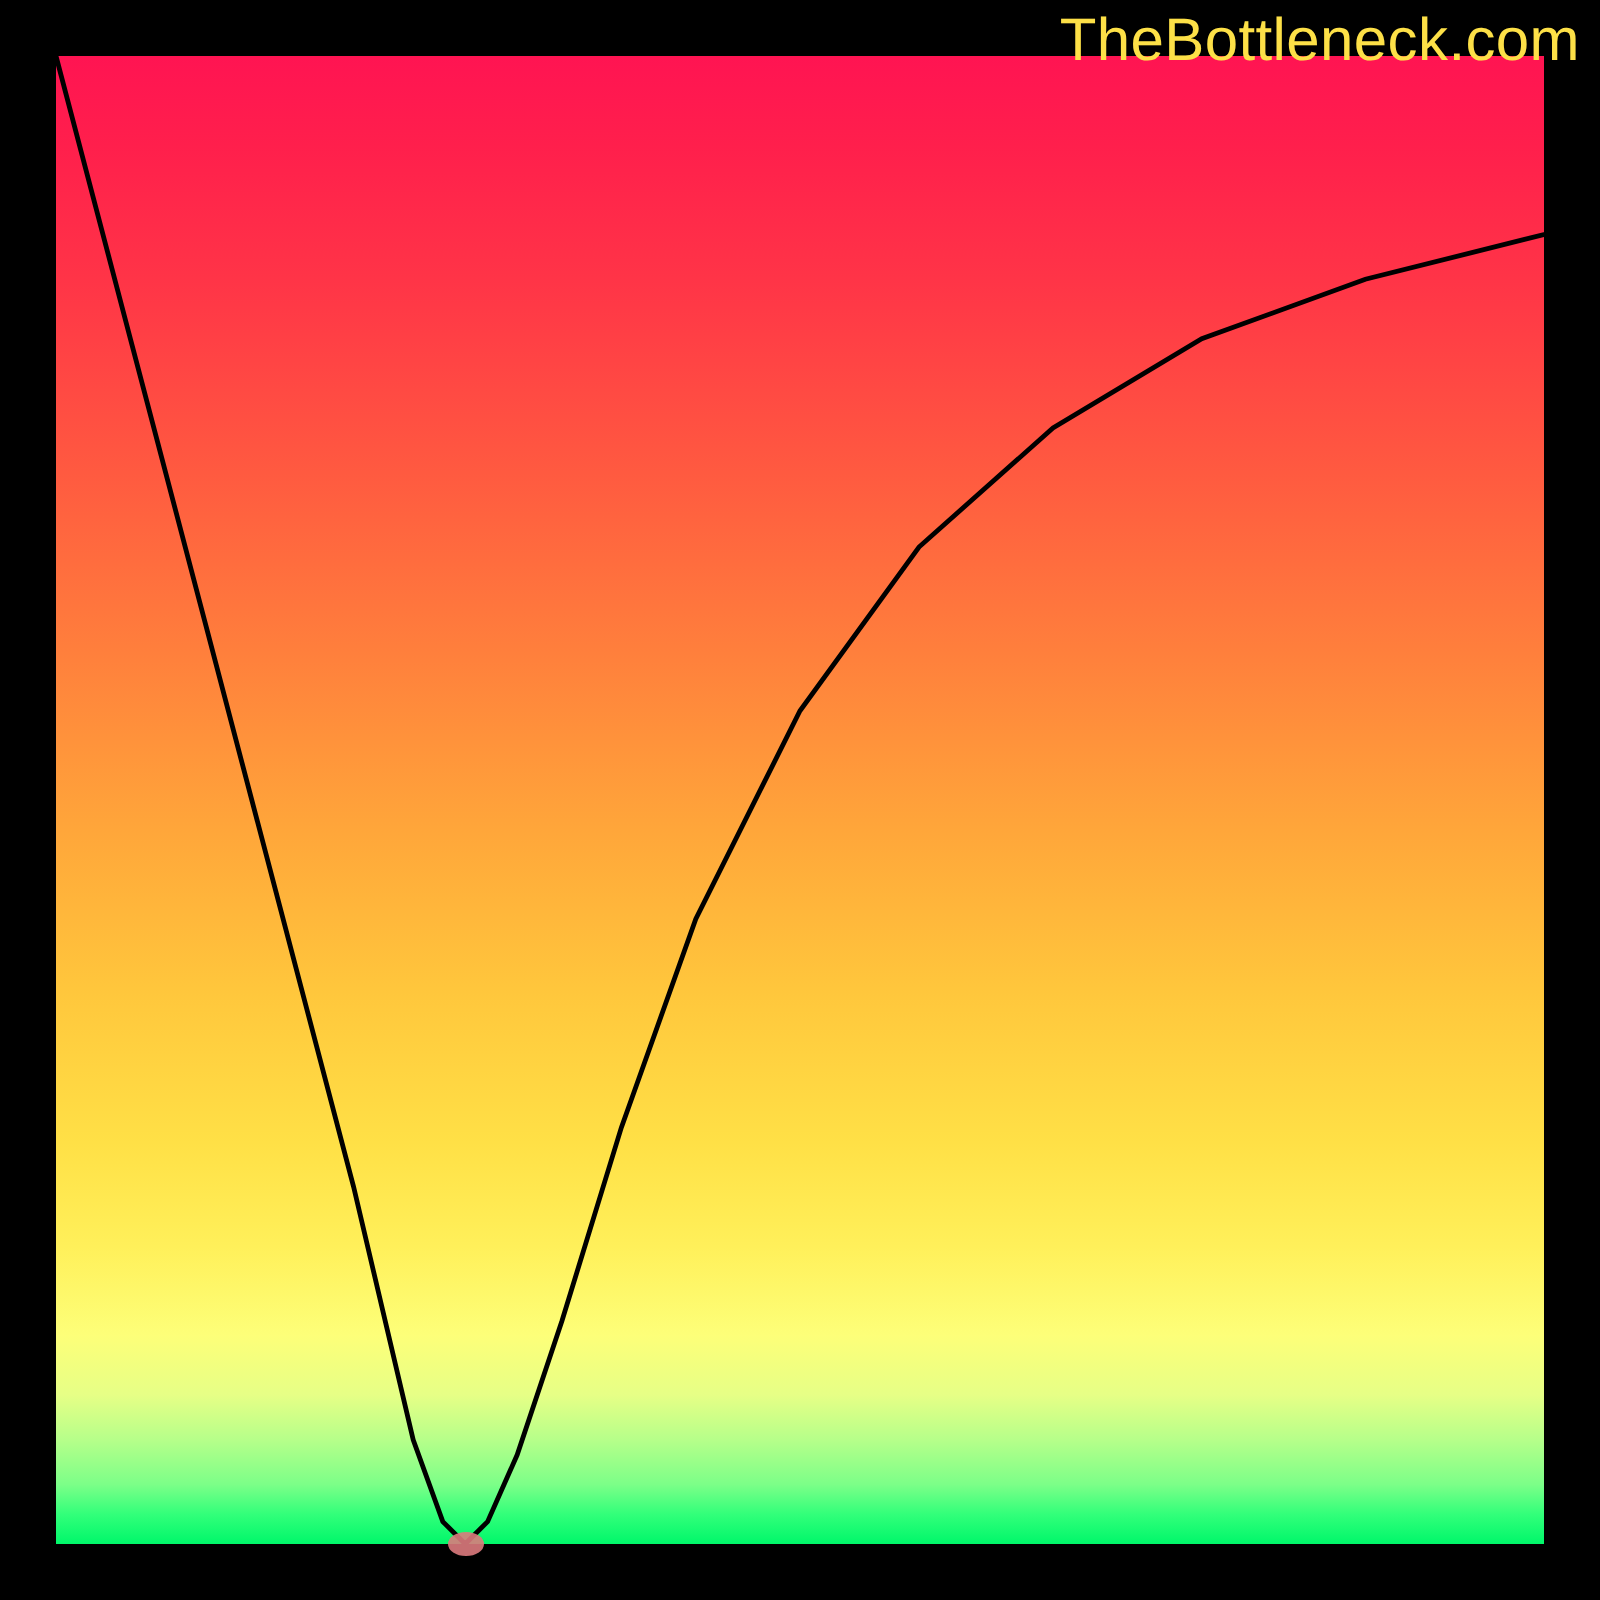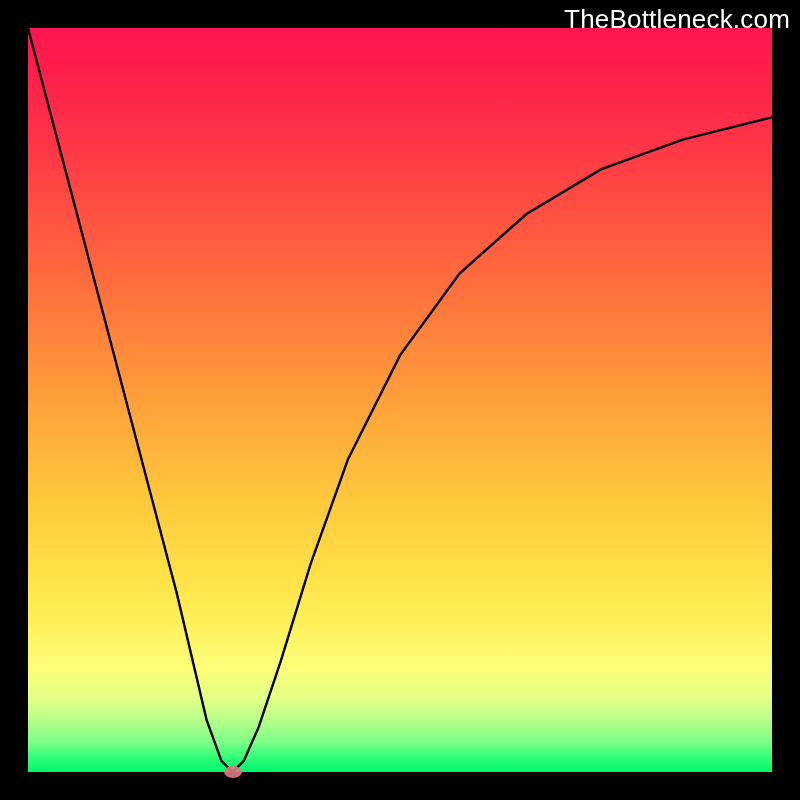--- a/index.html
+++ b/index.html
@@ -50,22 +50,22 @@
     background: #db7a7d;
     border-radius: 50%;
     left: 196px;
     top: 731px;
     opacity: 0.9;
   }
   .watermark {
     position: absolute;
     top: 4px;
     right: 10px;
-    color: #ffffff;
-    font-size: 26px;
+    color: #fde047;
+    font-size: 30px;
     font-weight: 500;
     letter-spacing: 0.2px;
   }
 </style>
 </head>
 <body>
 
 <div class="frame">
   <svg class="curve" viewBox="0 0 744 744">
     <path id="curve-path" fill="none" stroke="#000" stroke-width="2.4" stroke-linecap="round" d="M0.0,0.0 L37.2,141.4 L74.4,282.7 L111.6,424.1 L148.8,565.4 L178.6,691.9 L193.4,732.8 L204.6,744.0 L215.8,732.8 L230.6,699.4 L253.0,632.4 L282.7,535.7 L319.9,431.5 L372.0,327.4 L431.5,245.5 L498.5,186.0 L572.9,141.4 L654.7,111.6 L744.0,89.3 "></path>

